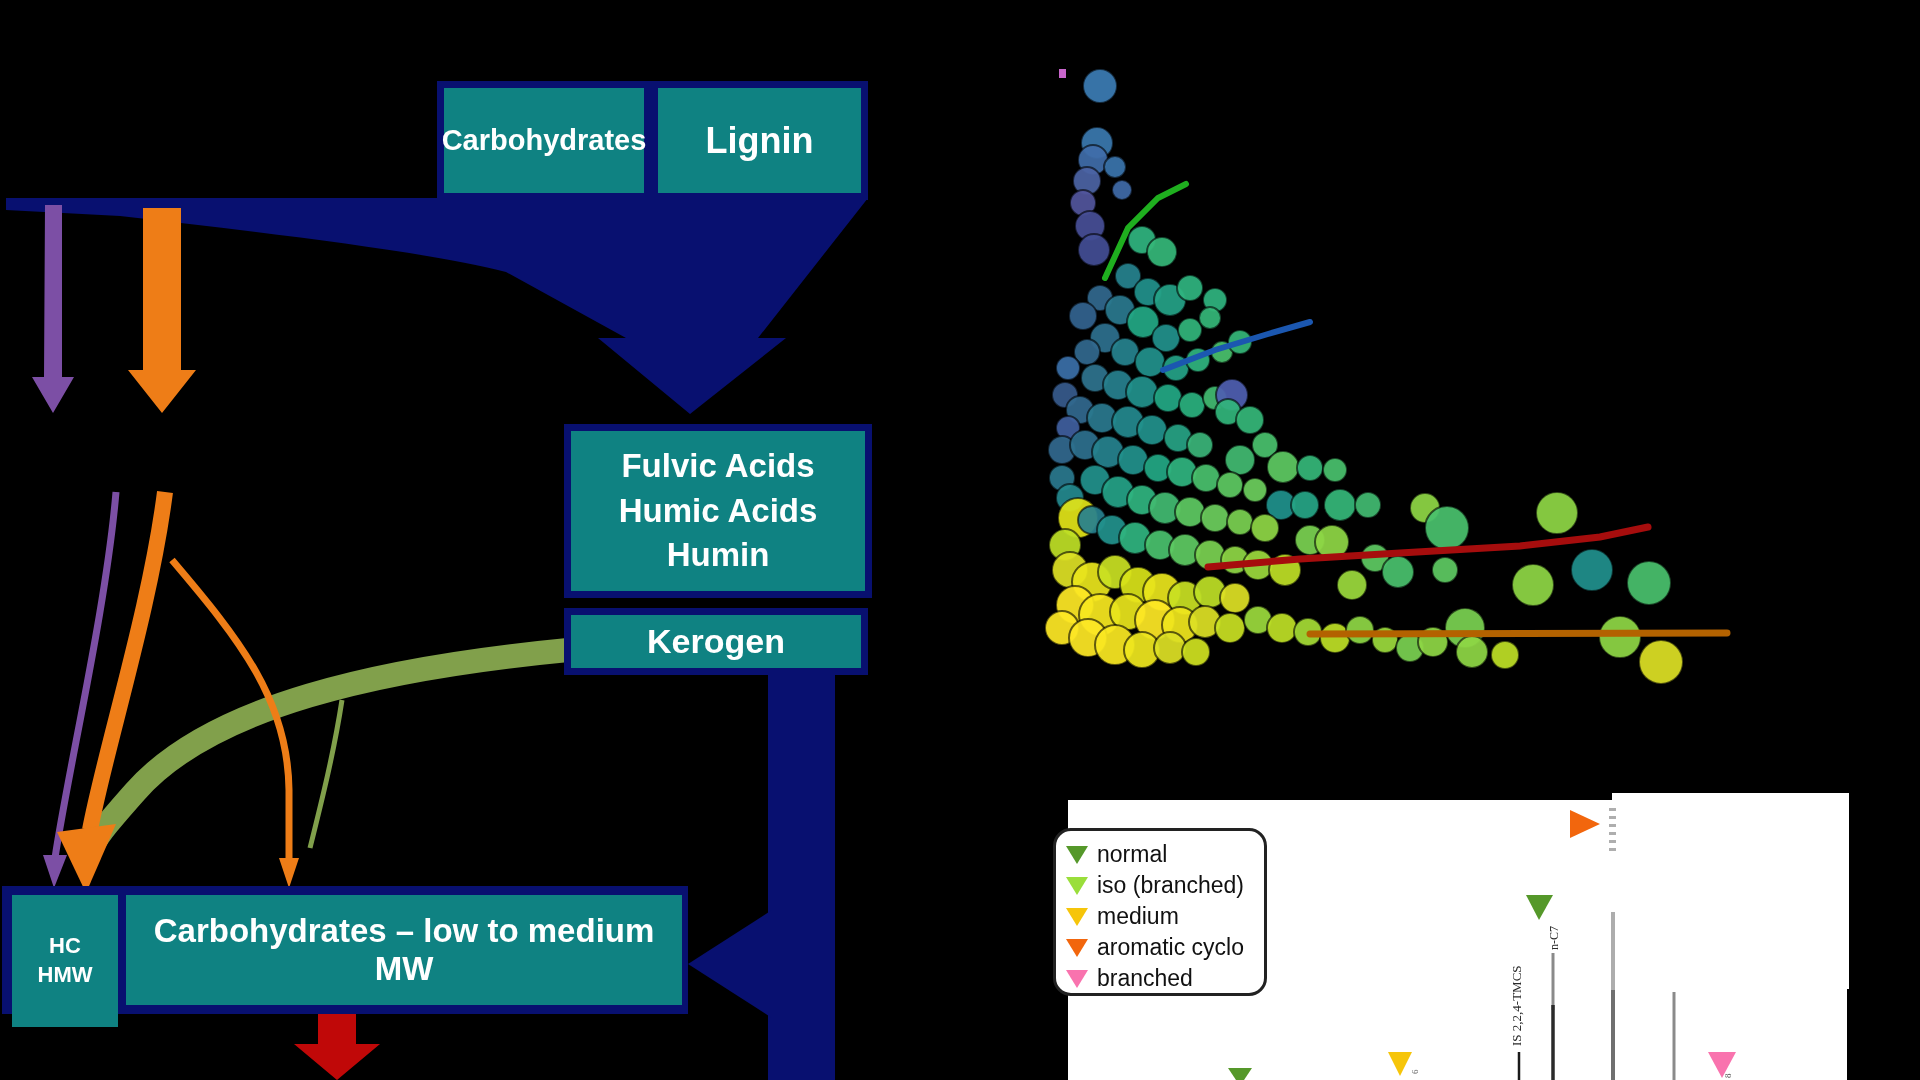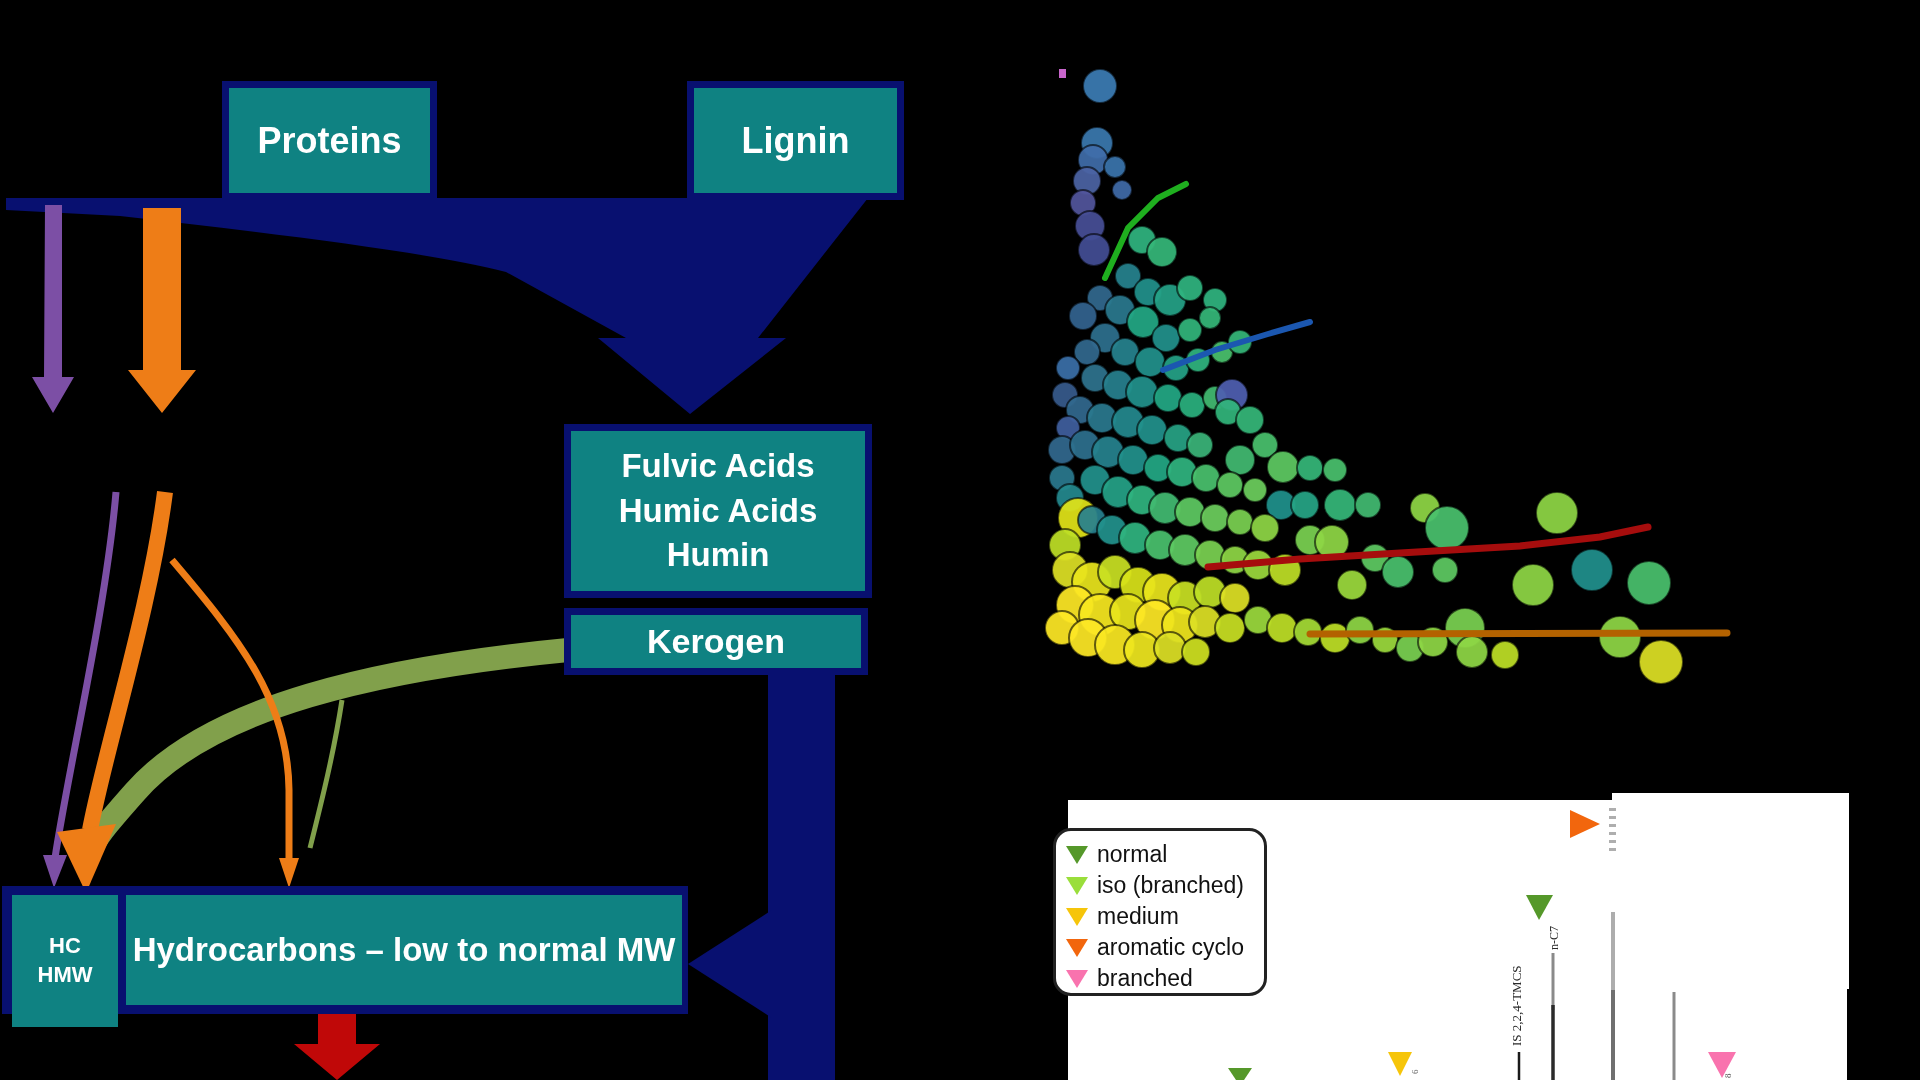--- a/index.html
+++ b/index.html
@@ -8,21 +8,21 @@
   #scene{position:absolute;left:0;top:0;width:1920px;height:1080px;}
 
   
   .fbox{position:absolute;box-sizing:border-box;background:var(--teal);
         border:7px solid var(--navy);color:#fff;font-weight:bold;
         display:flex;align-items:center;justify-content:center;text-align:center;}
   .fbox .stack{line-height:1.35;}
   #box-lipids{left:6px;top:81px;width:216px;height:119px;font-size:38px;}
   #box-proteins{left:222px;top:81px;width:215px;height:119px;font-size:36px;}
   #box-carbohydrates{left:437px;top:81px;width:214px;height:119px;font-size:29px;}
-  #box-lignin{left:687px;top:81px;width:217px;height:119px;font-size:36px;}
+  #box-lignin{left:651px;top:81px;width:217px;height:119px;font-size:36px;}
   #box-biomarkers{left:8px;top:432px;width:234px;height:60px;font-size:31px;}
   #box-humic{left:564px;top:424px;width:308px;height:174px;font-size:33px;}
   #box-kerogen{left:564px;top:608px;width:304px;height:67px;font-size:34px;}
   #hydro-row{position:absolute;left:2px;top:886px;width:686px;height:128px;background:var(--navy);}
   #box-hchmw{position:absolute;left:10px;top:9px;width:106px;height:132px;background:var(--teal);
              color:#fff;font-weight:bold;font-size:22px;display:flex;align-items:center;
              justify-content:center;text-align:center;line-height:1.3;}
   #box-hydrocarbons{position:absolute;left:124px;top:9px;width:556px;height:110px;background:var(--teal);
              color:#fff;font-weight:bold;font-size:33px;display:flex;align-items:center;
              justify-content:center;text-align:center;}
@@ -230,22 +230,22 @@
         <polygon points="1388,1052 1412,1052 1400,1076" fill="#F6C50A"></polygon>
         <polygon points="1228,1068 1252,1068 1240,1086" fill="#55982A"></polygon>
         <polygon points="1708,1052 1736,1052 1722,1078" fill="#F973AE"></polygon>
         <text x="1521" y="1046" transform="rotate(-90 1521 1046)" font-size="13" fill="#2a2a2a" font-family="&quot;Liberation Serif&quot;,serif">IS 2,2,4-TMCS</text>
         <text x="1558" y="950" transform="rotate(-90 1558 950)" font-size="12" fill="#2a2a2a" font-family="&quot;Liberation Serif&quot;,serif">n-C7</text>
         <text x="1418" y="1074" transform="rotate(-90 1418 1074)" font-size="9" fill="#555" font-family="&quot;Liberation Serif&quot;,serif">6</text>
         <text x="1731" y="1078" transform="rotate(-90 1731 1078)" font-size="9" fill="#555" font-family="&quot;Liberation Serif&quot;,serif">8</text>
       </g>
   </svg>
 
-  <div class="fbox" id="box-proteins">
-    <span>Proteins</span>
+  <div class="fbox" id="box-carbohydrates">
+    <span>Carbohydrates</span>
   </div>
   <div class="fbox" id="box-lignin">
     <span>Lignin</span>
   </div>
 
 
   <div class="fbox" id="box-kerogen">
     <span>Kerogen</span>
   </div>
 
@@ -258,21 +258,21 @@
   </div>
 
   <div id="hydro-row">
     <div id="box-hchmw">
       <div>
         <div>HC</div>
         <div>HMW</div>
       </div>
     </div>
     <div id="box-hydrocarbons">
-      <span>Hydrocarbons – low to normal MW</span>
+      <span>Carbohydrates – low to medium MW</span>
     </div>
   </div>
 
   <div id="legend">
       <div class="legend-row">
         <span class="legend-tri" style="border-top-color: rgb(85, 152, 42);"></span>
         <span class="legend-label">normal</span>
       </div>
       <div class="legend-row">
         <span class="legend-tri" style="border-top-color: rgb(154, 222, 59);"></span>

